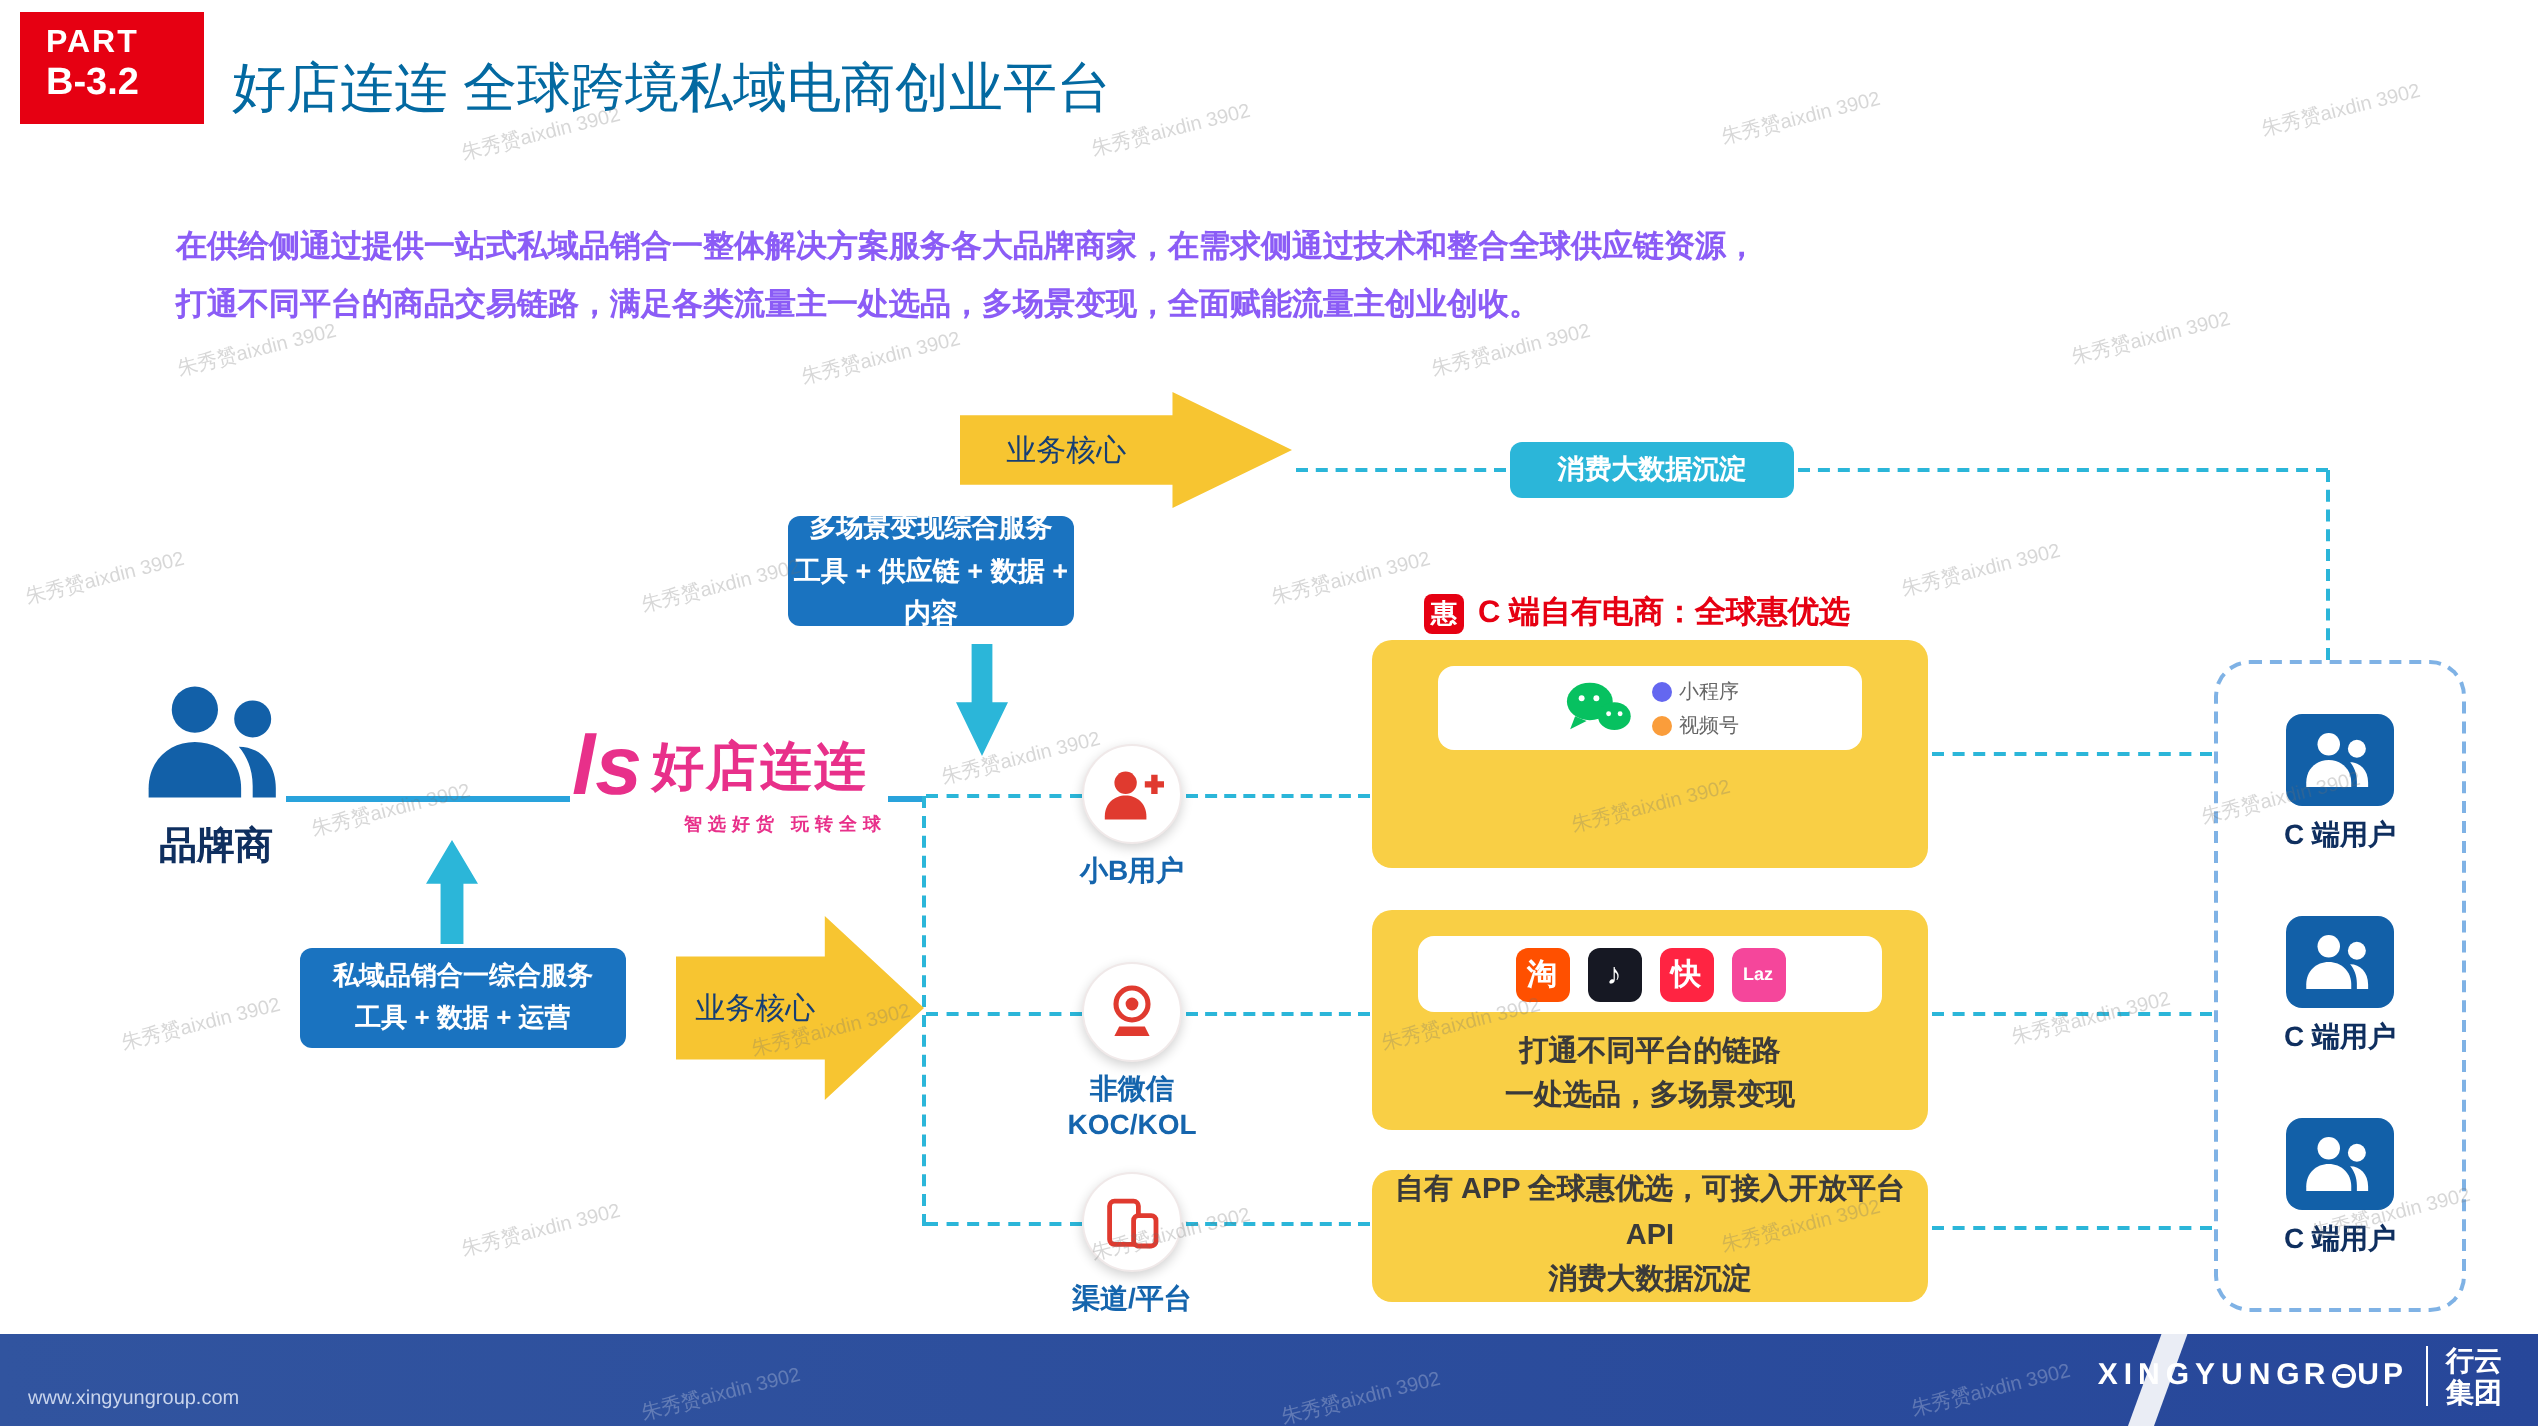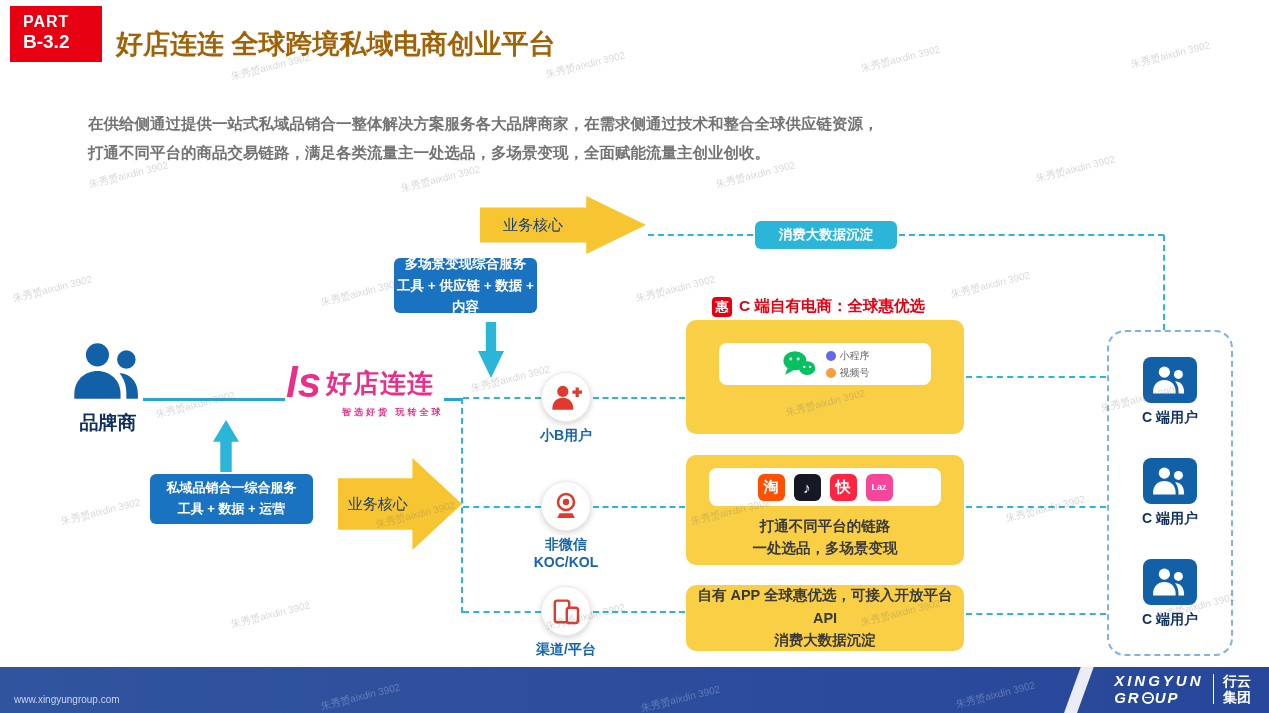--- a/index.html
+++ b/index.html
@@ -3,23 +3,23 @@
 <meta charset="utf-8">
 <style>
   * { margin:0; padding:0; box-sizing:border-box; }
   body { background:#888; font-family:"Liberation Sans", sans-serif; }
   #stage { position:relative; width:1269px; height:713px; background:#ffffff; overflow:hidden; margin:0 auto; }
 
   
   .part-box { position:absolute; left:10px; top:6px; width:92px; height:56px; background:#e60012; color:#fff; padding:7px 0 0 13px; z-index:10; }
   .part-box .p1 { font-size:16px; font-weight:bold; letter-spacing:1px; }
   .part-box .p2 { font-size:19px; font-weight:bold; }
-  .slide-title { position:absolute; left:116px; top:26px; font-size:27px; font-weight:bold; color:#a16207; z-index:10; }
-
-  .intro { position:absolute; left:88px; top:110px; width:1060px; color:#737373; font-size:15.5px; font-weight:bold; line-height:1.85; z-index:10; }
+  .slide-title { position:absolute; left:116px; top:26px; font-size:27px; font-weight:normal; color:#0369a1; z-index:10; }
+
+  .intro { position:absolute; left:88px; top:110px; width:1060px; color:#8b5cf6; font-size:15.5px; font-weight:bold; line-height:1.85; z-index:10; }
 
   
   .blue-box { position:absolute; background:#1a73c0; color:#fff; border-radius:6px; text-align:center; font-weight:bold; font-size:13.5px; line-height:1.6; display:flex; flex-direction:column; justify-content:center; z-index:10; }
   .cyan-box { position:absolute; left:755px; top:221px; width:142px; height:28px; background:#2bb6d9; color:#fff; border-radius:6px; text-align:center; font-weight:bold; font-size:13.5px; line-height:28px; z-index:10; }
 
   
   .yarrow { position:absolute; background:#f7c531; z-index:9; }
   .yarrow .alabel { position:absolute; left:0; top:0; bottom:0; width:64%; display:flex; align-items:center; justify-content:center; color:#153e75; font-weight:normal; font-size:15px;text-align:center; }
   .arrow-top { left:480px; top:196px; width:166px; height:58px; clip-path:polygon(0 20%,64% 20%,64% 0,100% 50%,64% 100%,64% 80%,0 80%); }
   .arrow-mid { left:338px; top:458px; width:124px; height:92px; clip-path:polygon(0 22%,60% 22%,60% 0,100% 50%,60% 100%,60% 78%,0 78%); }
@@ -70,21 +70,21 @@
   .c-container { position:absolute; left:1107px; top:330px; width:126px; height:326px; border:2px dashed #7fb2e5; border-radius:18px; display:flex; flex-direction:column; justify-content:space-around; align-items:center; padding:10px 0; z-index:10; }
   .c-item { display:flex; flex-direction:column; align-items:center; gap:6px; }
   .c-icon { width:54px; height:46px; background:#1260a8; border-radius:8px; display:flex; align-items:center; justify-content:center; }
   .c-label { font-size:14px; font-weight:bold; color:#0f2f5f; }
 
   
   .footer { position:absolute; left:0; right:0; bottom:0; height:46px; background:linear-gradient(90deg,#31549f,#27479a); z-index:20; }
   .footer .stripe { position:absolute; left:1072px; top:-4px; width:13px; height:56px; background:rgba(255,255,255,.9); transform:skewX(-20deg); }
   .footer .url { position:absolute; left:14px; bottom:8px; color:#c8d4ec; font-size:10px; }
   .footer .logo-wrap { position:absolute; right:18px; top:5px; display:flex; align-items:center; gap:9px; color:#fff; }
-  .xy-en { display:flex; flex-direction:column; line-height:1.15;font-style:italic; }
+  .xy-en { display:flex; line-height:1.15; }
   .xy-en .l1 { font-size:15px; font-weight:bold; letter-spacing:3px; }
   .xy-en .l2 { font-size:15px; font-weight:bold; letter-spacing:2px; display:flex; align-items:center; gap:1px; }
   .globe { width:12px; height:12px; border:2px solid #fff; border-radius:50%; display:inline-block; position:relative; }
   .globe::after { content:""; position:absolute; left:1px; right:1px; top:3px; border-top:1.5px solid #fff; }
   .vbar { width:1.5px; height:30px; background:#fff; }
   .xy-cn { display:flex; flex-direction:column; line-height:1.15; font-size:14px; font-weight:bold; }
 
   .wm { position:absolute; color:rgba(110,110,110,.28); font-size:10px; transform:rotate(-14deg); pointer-events:none; z-index:40; white-space:nowrap; }
 </style>
 </head>
@@ -193,21 +193,21 @@
       <rect x="21" y="16" width="14" height="19" rx="3" fill="#fff" stroke="#e03a2f" stroke-width="3"></rect>
     </svg>
   </div>
   <div class="node-label" style="left:516px; top:640px;">渠道/平台</div>
 
   <div class="cside-title">
     <div class="hui-icon">惠</div>
     <div class="txt">C 端自有电商：全球惠优选</div>
   </div>
 
-  <div class="ybox" style="top:320px; height:114px; padding-top:23px;">
+  <div class="ybox" style="top:320px; height:114px; padding-top:13px;">
     <div class="pill" style="width:212px; height:42px;">
       <svg viewBox="0 0 44 36" width="36" height="30">
         <ellipse cx="17" cy="14" rx="14" ry="11.5" fill="#07c160"></ellipse>
         <path d="M8 23 L5 31 L15 26 Z" fill="#07c160"></path>
         <ellipse cx="32" cy="23" rx="10" ry="8.5" fill="#07c160"></ellipse>
         <circle cx="12" cy="12" r="1.8" fill="#fff"></circle>
         <circle cx="21" cy="12" r="1.8" fill="#fff"></circle>
         <circle cx="28.5" cy="21.5" r="1.5" fill="#fff"></circle>
         <circle cx="35.5" cy="21.5" r="1.5" fill="#fff"></circle>
       </svg>

